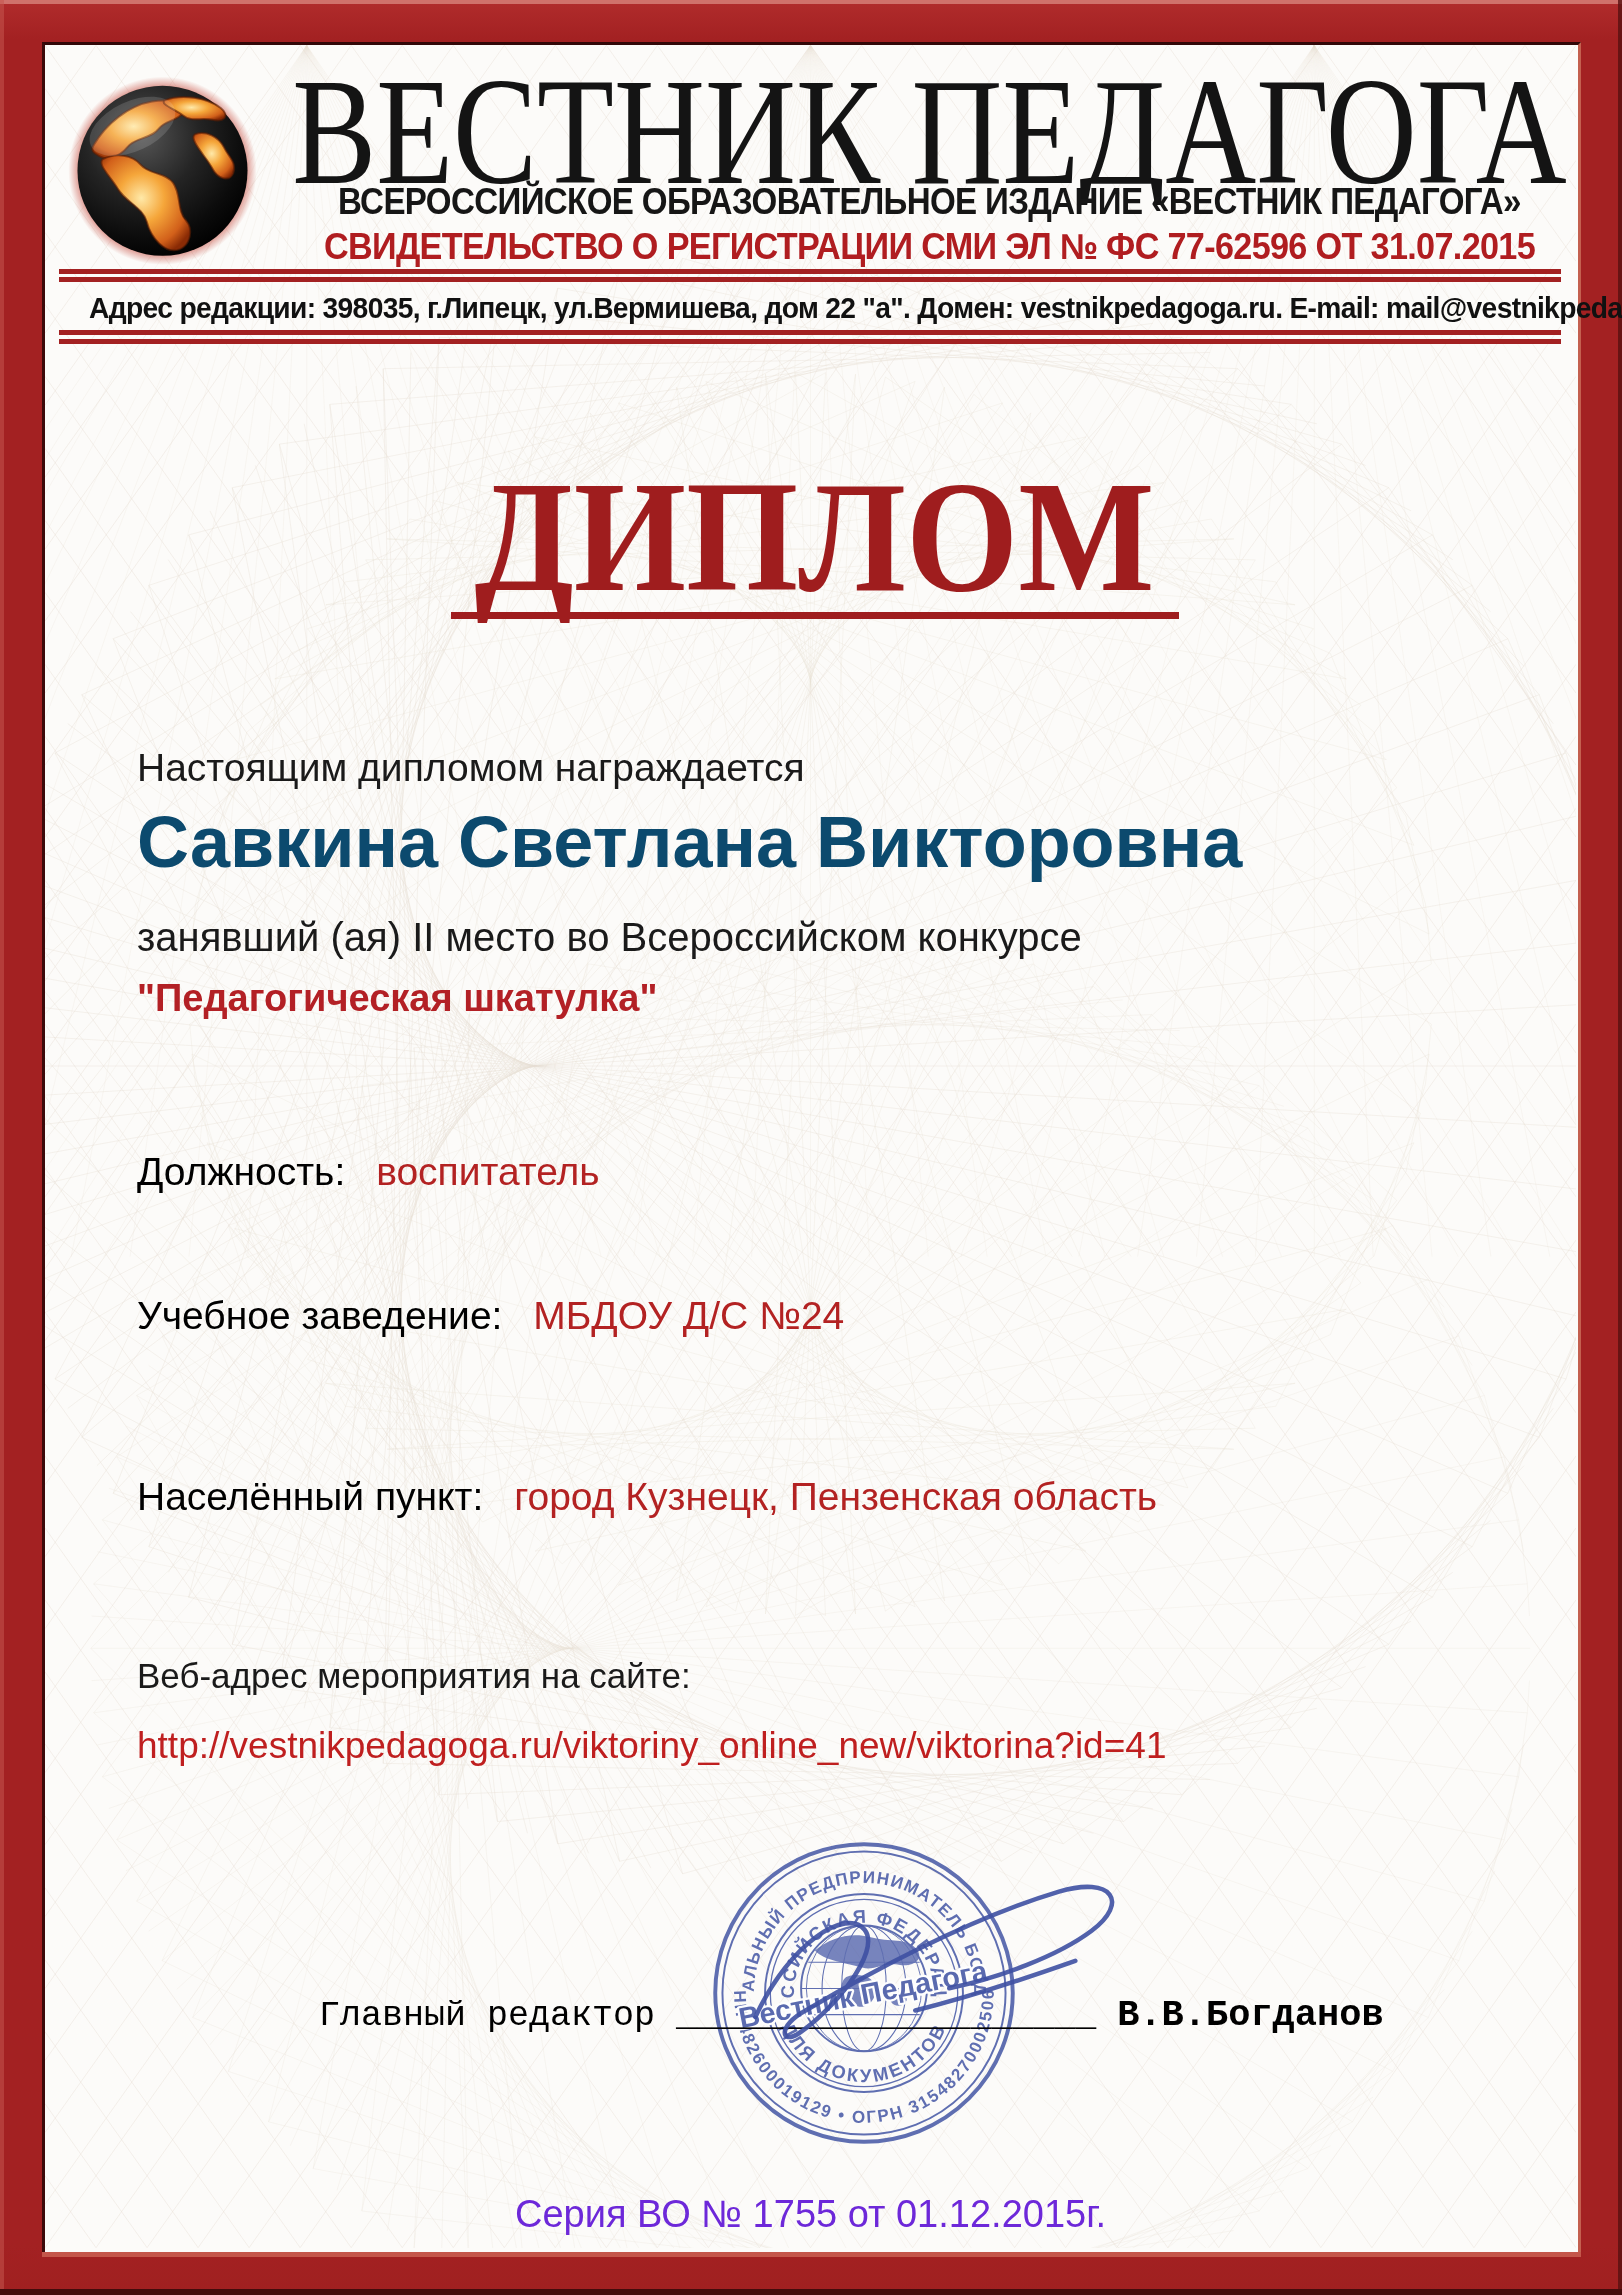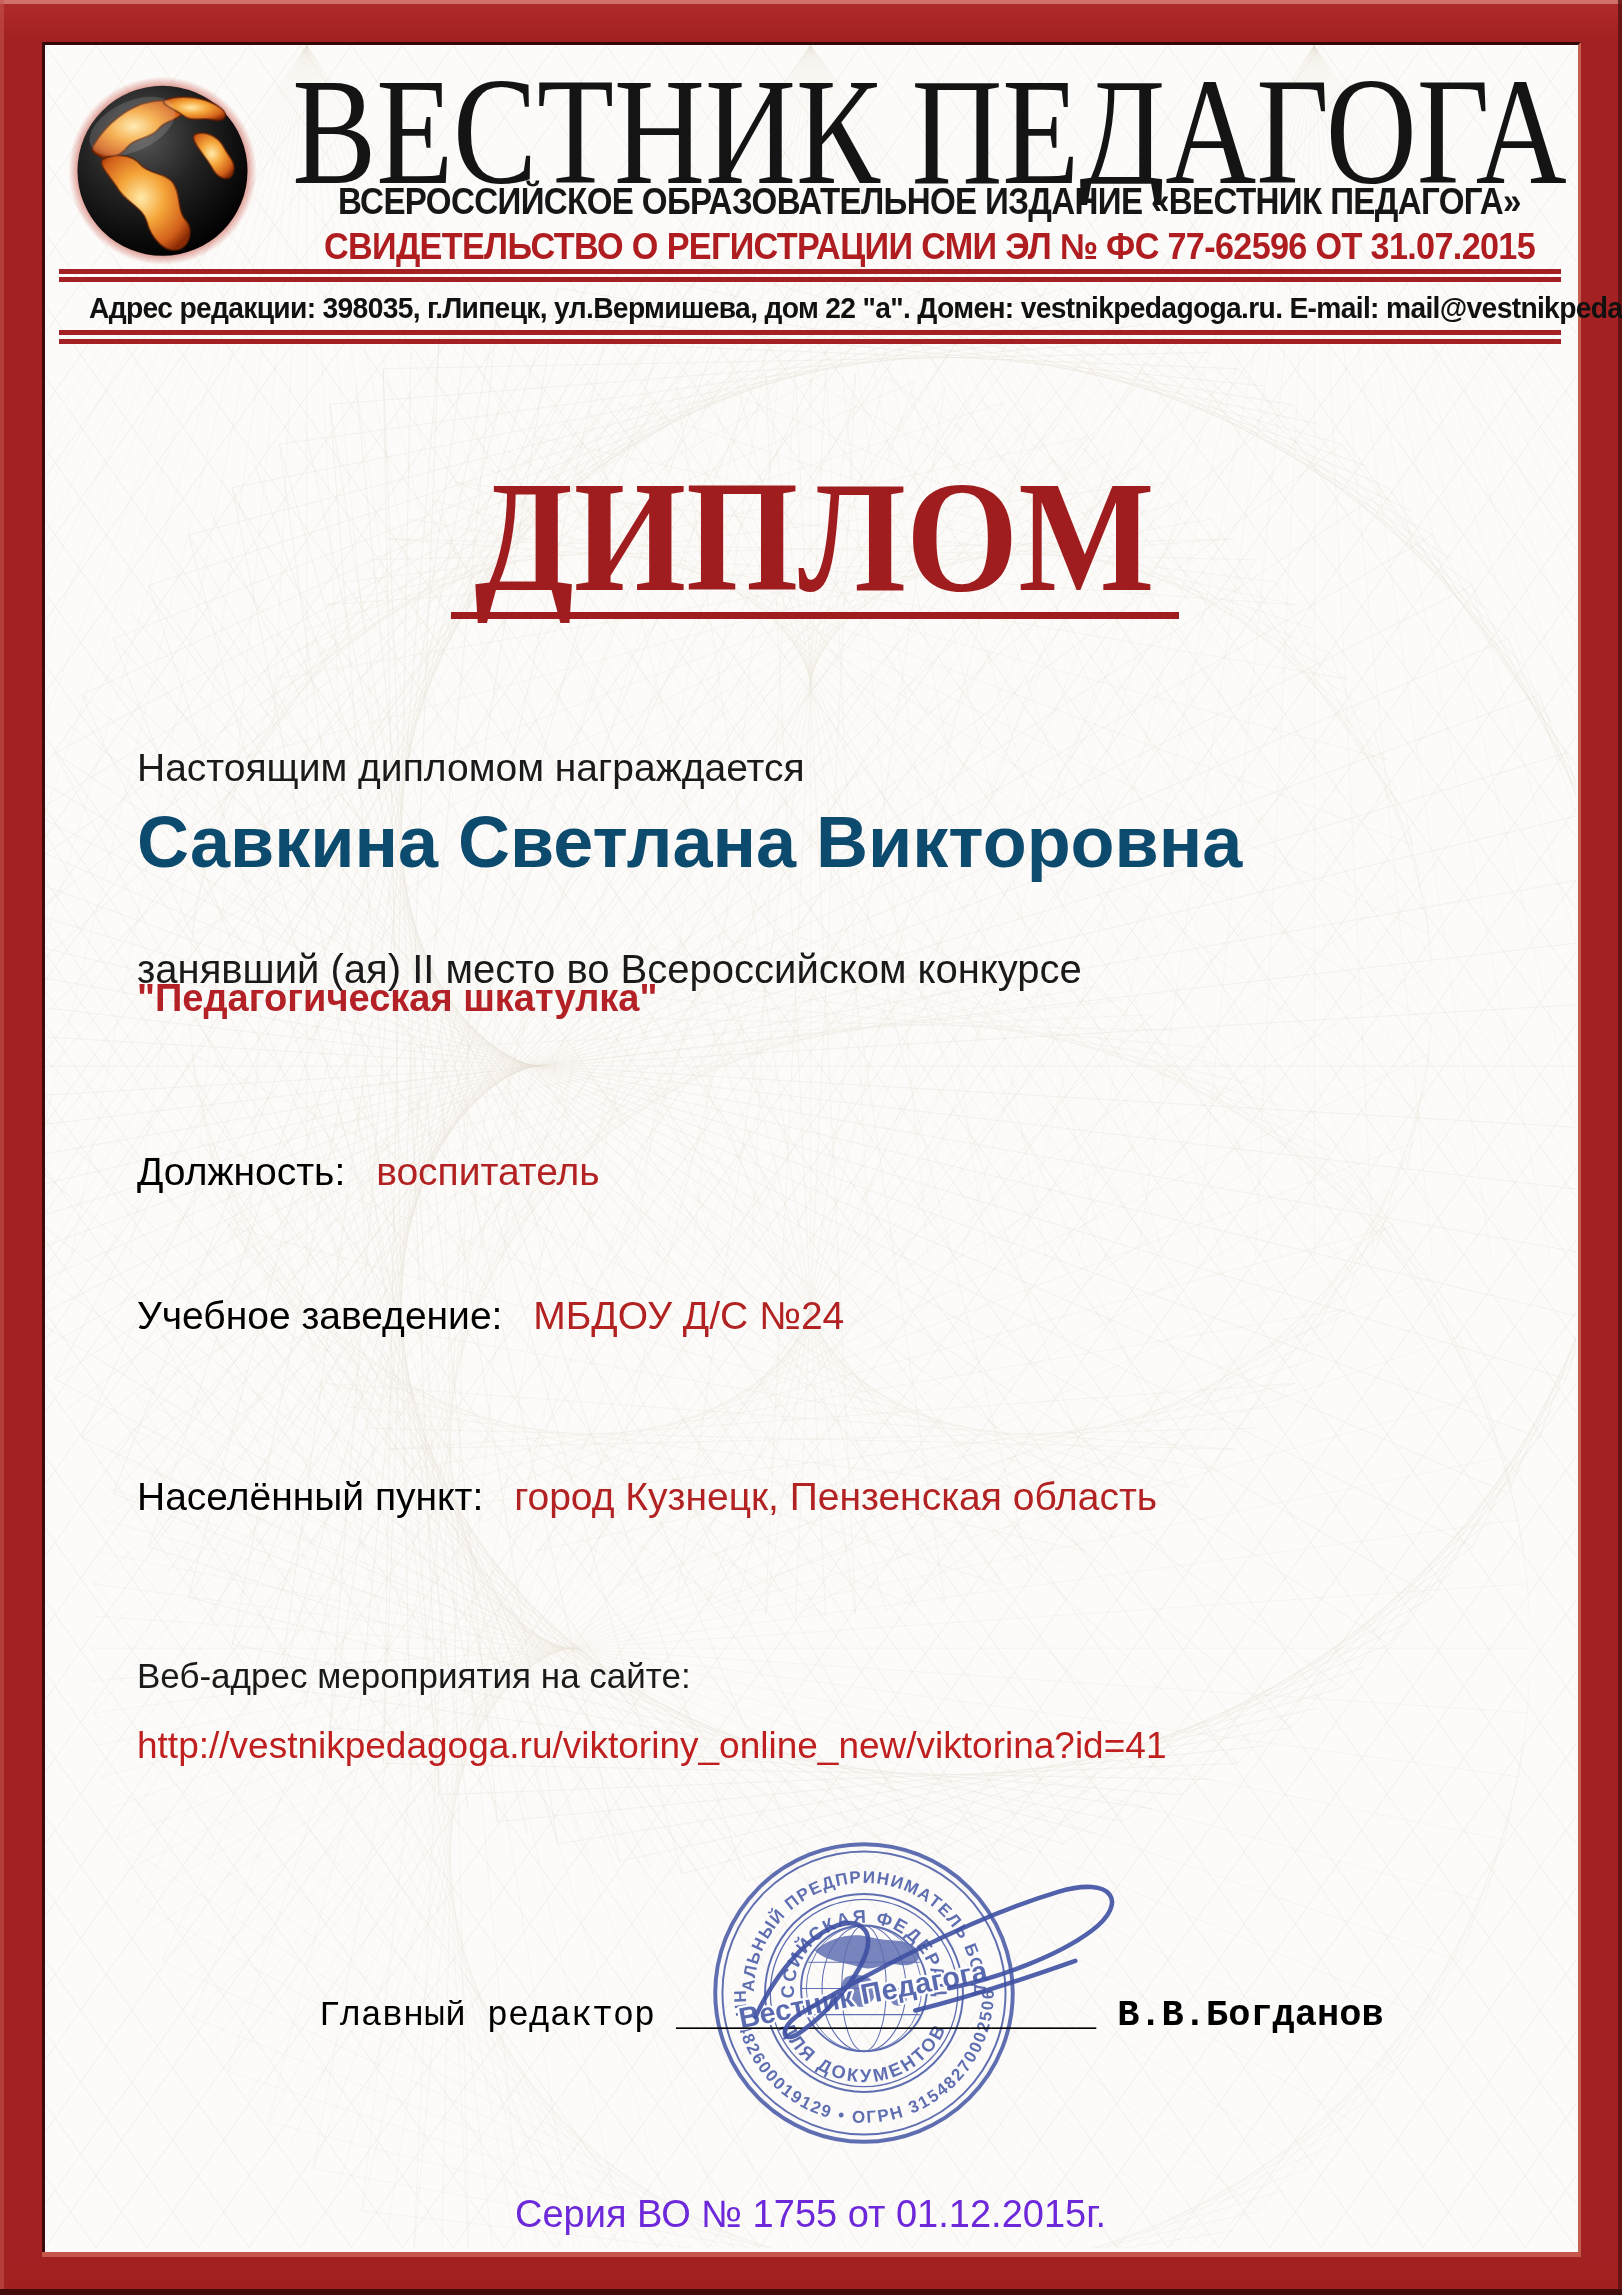--- a/index.html
+++ b/index.html
@@ -29,21 +29,21 @@
   .rule{position:absolute;left:14.4px;width:1502px;height:4.6px;background:#a32122;}
   .address-line{position:absolute;left:14.4px;top:246px;width:1502px;text-align:center;white-space:nowrap;
       font-weight:bold;font-size:29.4px;color:#111;letter-spacing:-0.7px;
       transform:scaleX(.96);transform-origin:50% 50%;}
 
   
   .diploma-underline{position:absolute;left:406px;top:567px;width:728px;height:7.2px;background:#9f1d1e;}
   .line{position:absolute;left:92px;white-space:nowrap;color:#1a1a1a;}
   .intro{top:701px;font-size:39px;}
   .recipient{top:756px;font-size:72px;font-weight:bold;color:#0c4a6e;}
-  .place{top:870px;font-size:40px;margin-top:32px;}
+  .place{top:870px;font-size:40px;}
   .contest{top:932px;font-size:38px;font-weight:bold;color:#b32025;}
   .field{font-size:39px;}
   .f-pos{top:1105px;} .f-school{top:1249px;} .f-city{top:1430px;}
   .field .lbl{color:#000000;}
   .field .val{color:#b32222;margin-left:20px;}
   .weblabel{top:1611px;font-size:35px;}
   .weburl{top:1680px;font-size:37px;color:#bf1f1f;}
 
   
   .sig-row{position:absolute;left:274px;top:1949px;z-index:3;white-space:nowrap;

